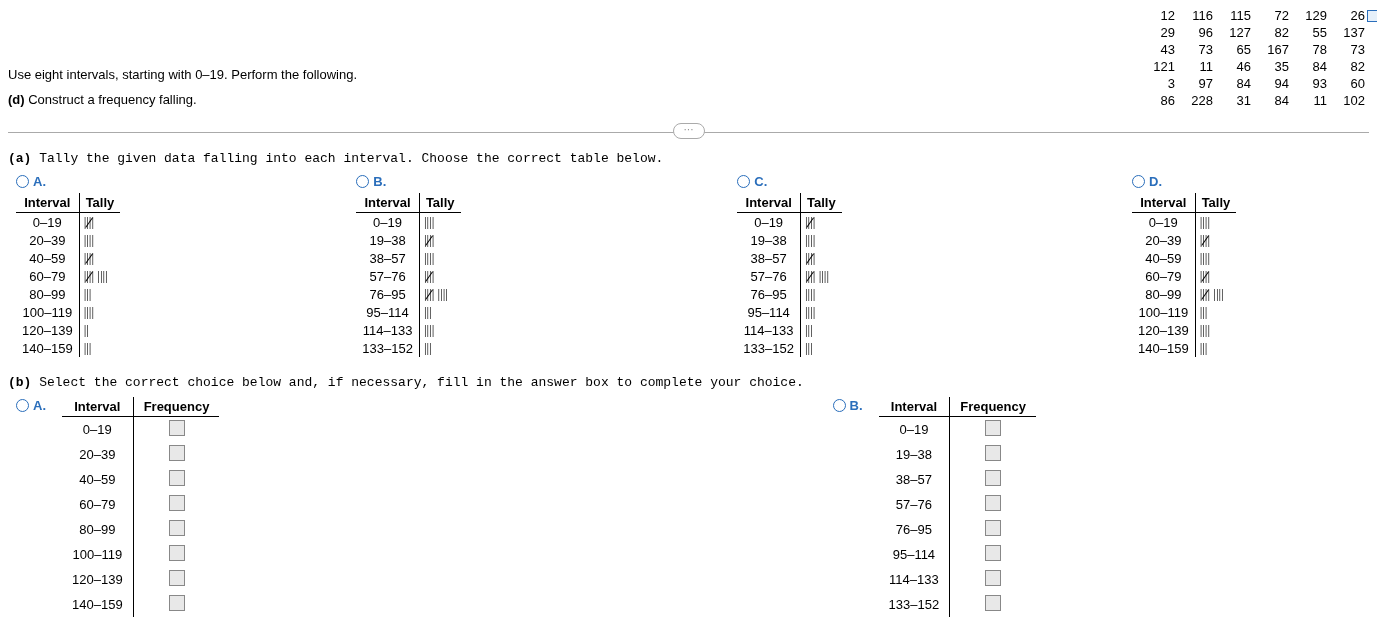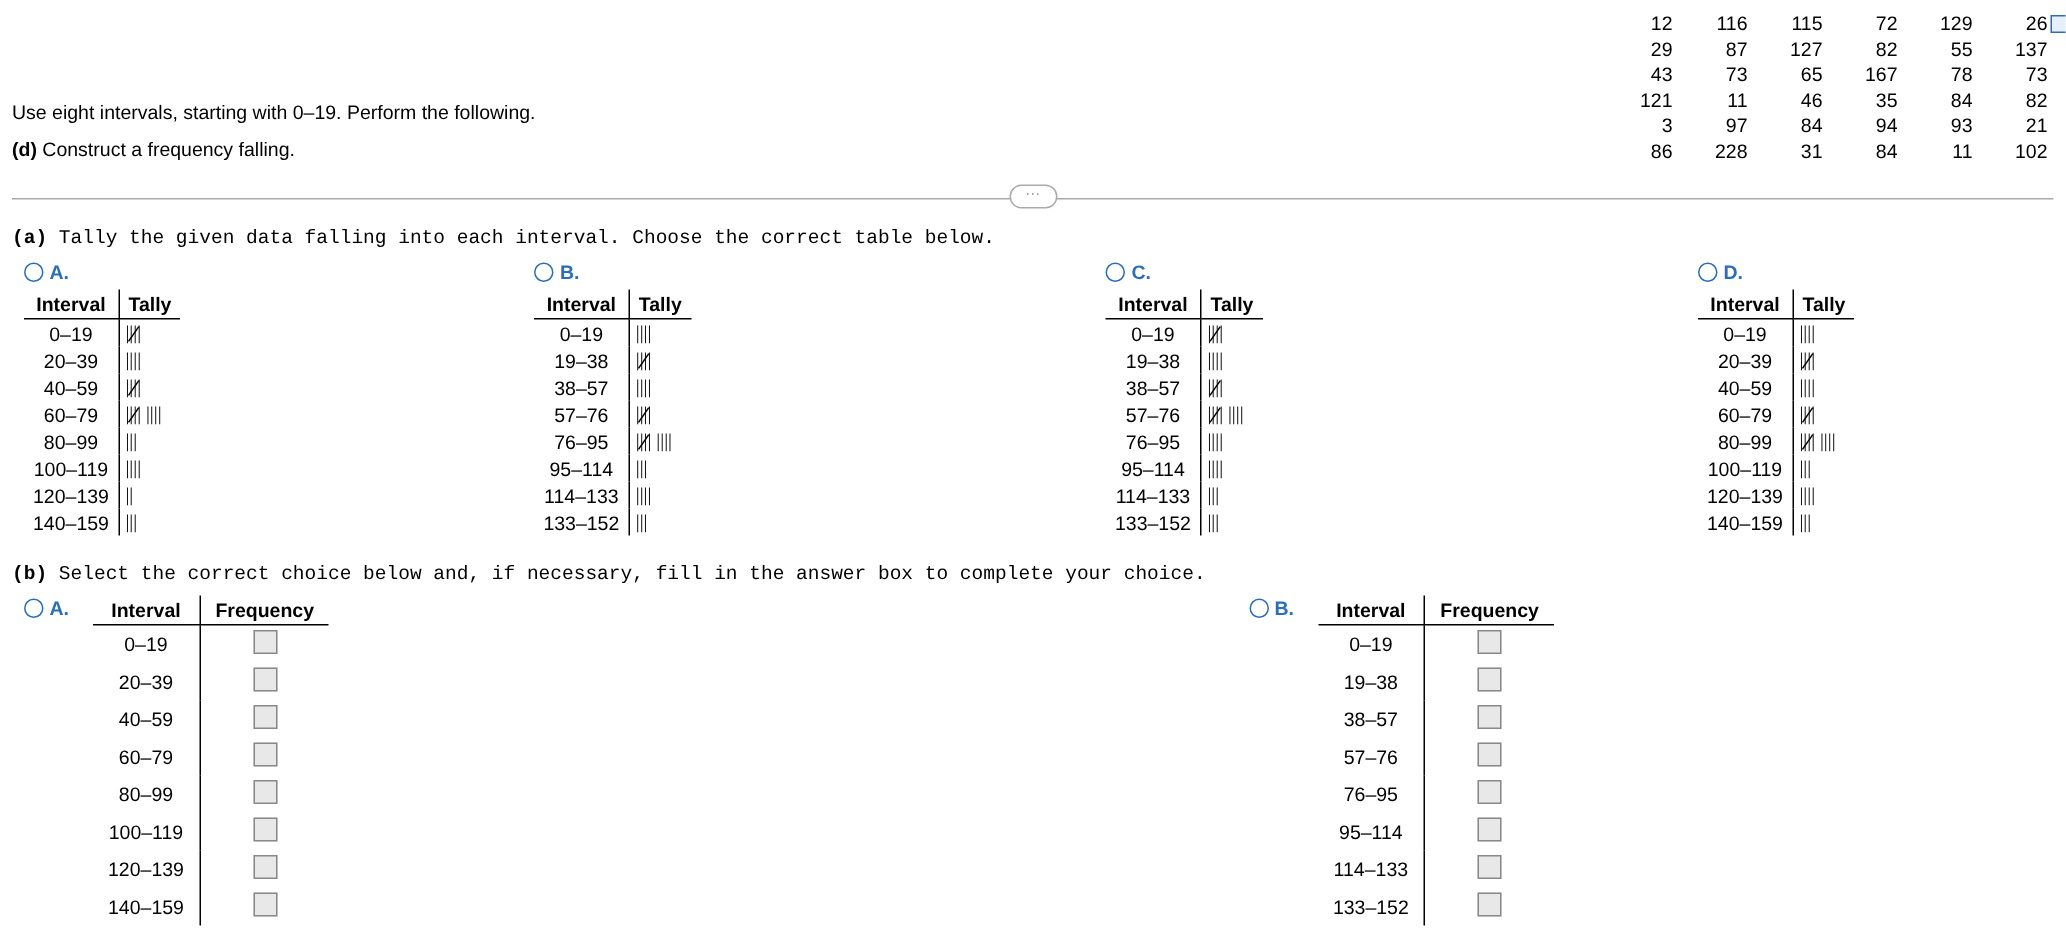--- a/index.html
+++ b/index.html
@@ -19,21 +19,21 @@
   }
   .instructions { flex: 1; }
   .instructions p { margin: 2px 0 10px 0; }
   .parts { margin-top: 6px; }
   .parts div { margin: 1px 0; }
   .data-grid {
     display: grid;
     grid-template-columns: repeat(6, 36px);
     text-align: right;
     font-size: 13px;
-    gap: 2px 14px;
+    gap: 2px 2px;
     margin-right: 4px;
   }
   .data-cell { padding: 0; }
   .data-cell.last-first-row { position: relative; }
   .data-cell.last-first-row::after {
     content: '';
     position: absolute;
     right: -14px;
     top: 2px;
     width: 10px;
@@ -168,21 +168,21 @@
     </div>
   </div>
   <div class="data-grid" id="data-grid">
       <div class="data-cell">12</div>
       <div class="data-cell">116</div>
       <div class="data-cell">115</div>
       <div class="data-cell">72</div>
       <div class="data-cell">129</div>
       <div class="data-cell last-first-row">26</div>
       <div class="data-cell">29</div>
-      <div class="data-cell">87</div>
+      <div class="data-cell">96</div>
       <div class="data-cell">127</div>
       <div class="data-cell">82</div>
       <div class="data-cell">55</div>
       <div class="data-cell">137</div>
       <div class="data-cell">43</div>
       <div class="data-cell">73</div>
       <div class="data-cell">65</div>
       <div class="data-cell">167</div>
       <div class="data-cell">78</div>
       <div class="data-cell">73</div>
@@ -190,21 +190,21 @@
       <div class="data-cell">11</div>
       <div class="data-cell">46</div>
       <div class="data-cell">35</div>
       <div class="data-cell">84</div>
       <div class="data-cell">82</div>
       <div class="data-cell">3</div>
       <div class="data-cell">97</div>
       <div class="data-cell">84</div>
       <div class="data-cell">94</div>
       <div class="data-cell">93</div>
-      <div class="data-cell">21</div>
+      <div class="data-cell">60</div>
       <div class="data-cell">86</div>
       <div class="data-cell">228</div>
       <div class="data-cell">31</div>
       <div class="data-cell">84</div>
       <div class="data-cell">11</div>
       <div class="data-cell">102</div>
     </div>
 </div>
 
 <div style="position:relative;">

